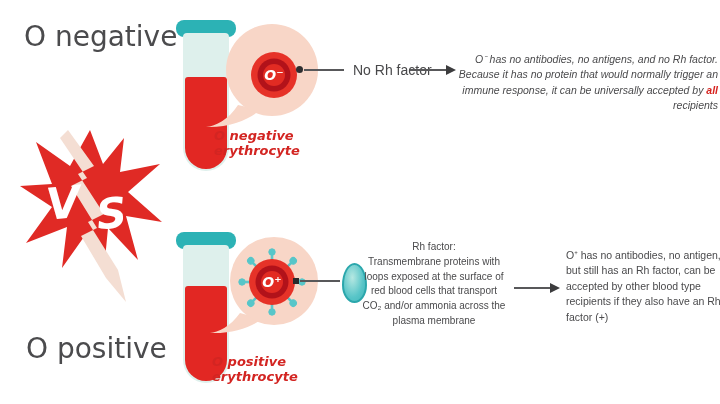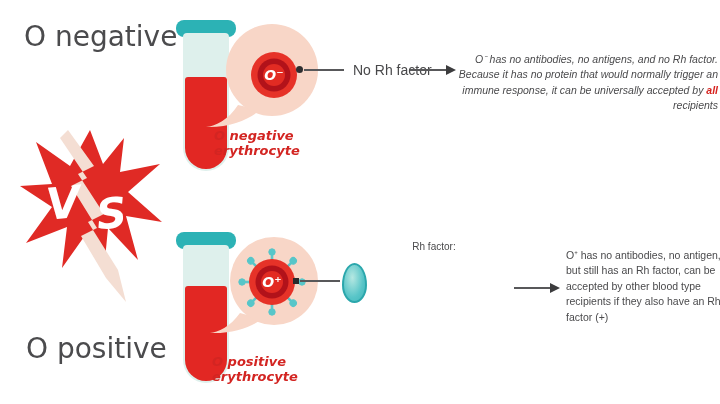--- a/index.html
+++ b/index.html
@@ -154,20 +154,21 @@
   </svg>
 
   <div class="caption cap-pos">O positive erythrocyte</div>
 
   <div class="dot-square"></div>
   <div class="cline l3"></div>
   <div class="rh-oval"></div>
 
   <div class="midtext">
     <div>Rh factor:</div>
+    <div>Transmembrane proteins with loops exposed at the surface of red blood cells that transport CO₂ and/or ammonia across the plasma membrane</div>
   </div>
 
   <div class="cline l4"></div>
   <div class="ahead a2"></div>
 
   <div class="desc desc-bottom">O⁺ has no antibodies, no antigen, but still has an Rh factor, can be accepted by other blood type recipients if they also have an Rh factor (+)</div>
 
 </div>
 
 </body></html>

